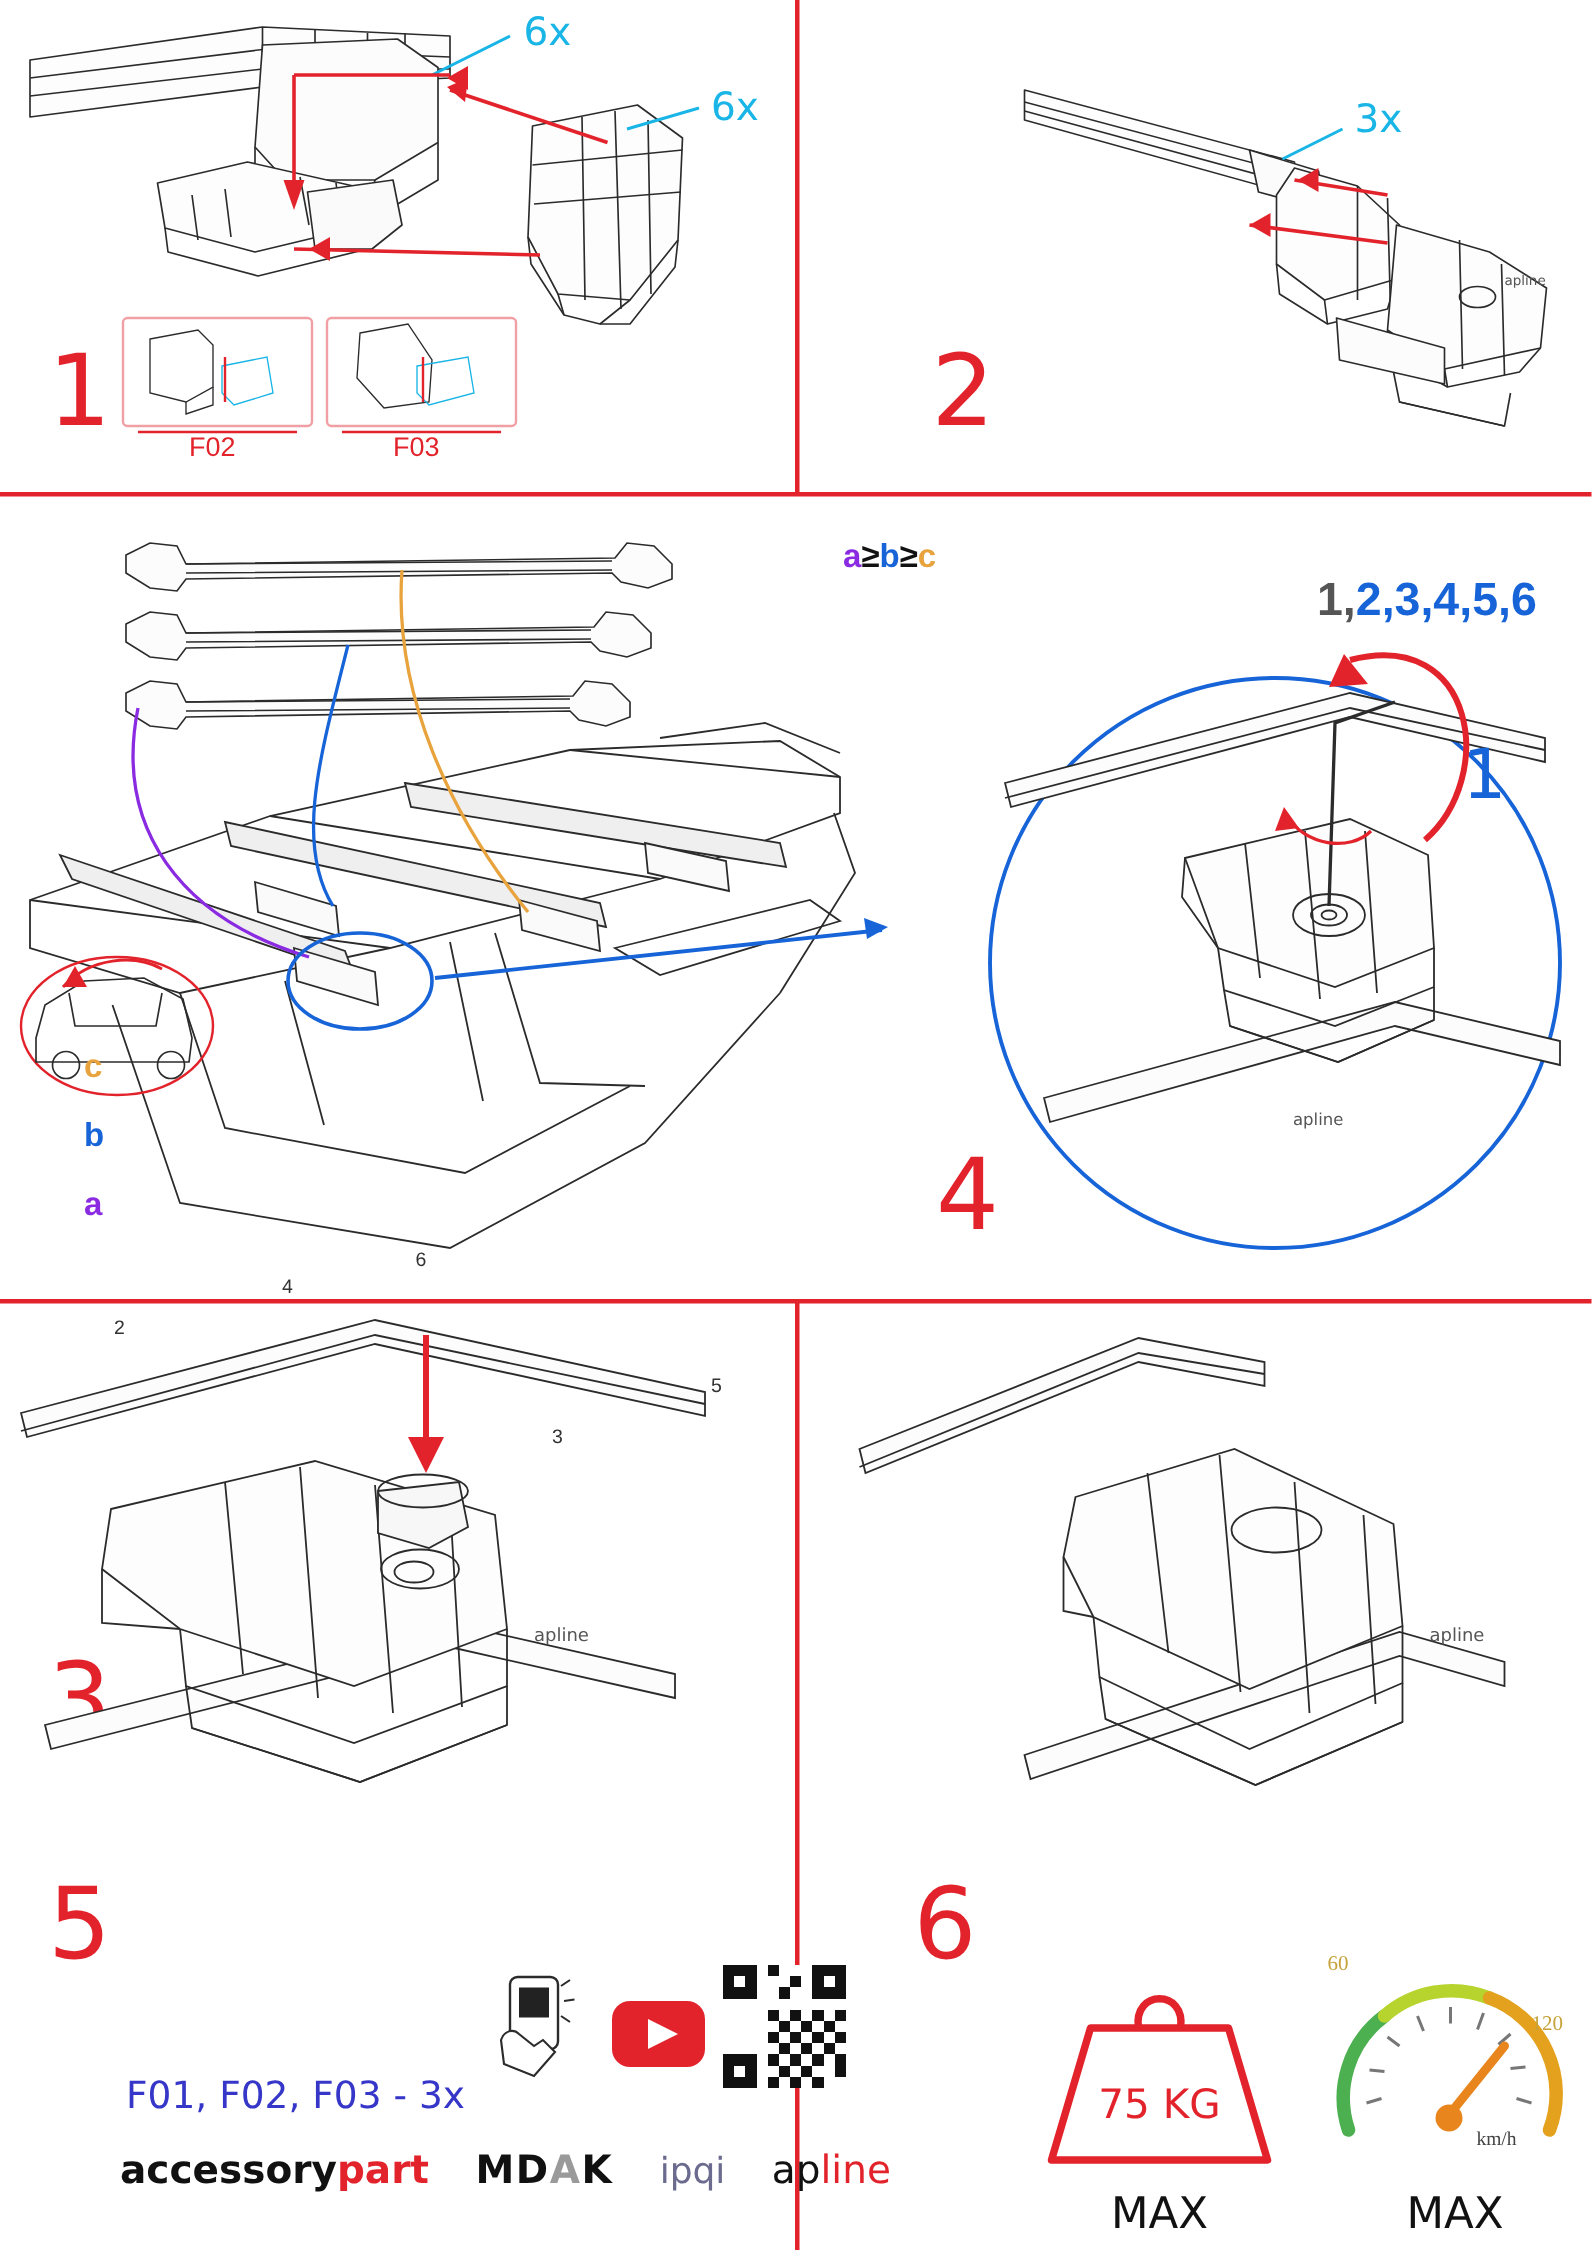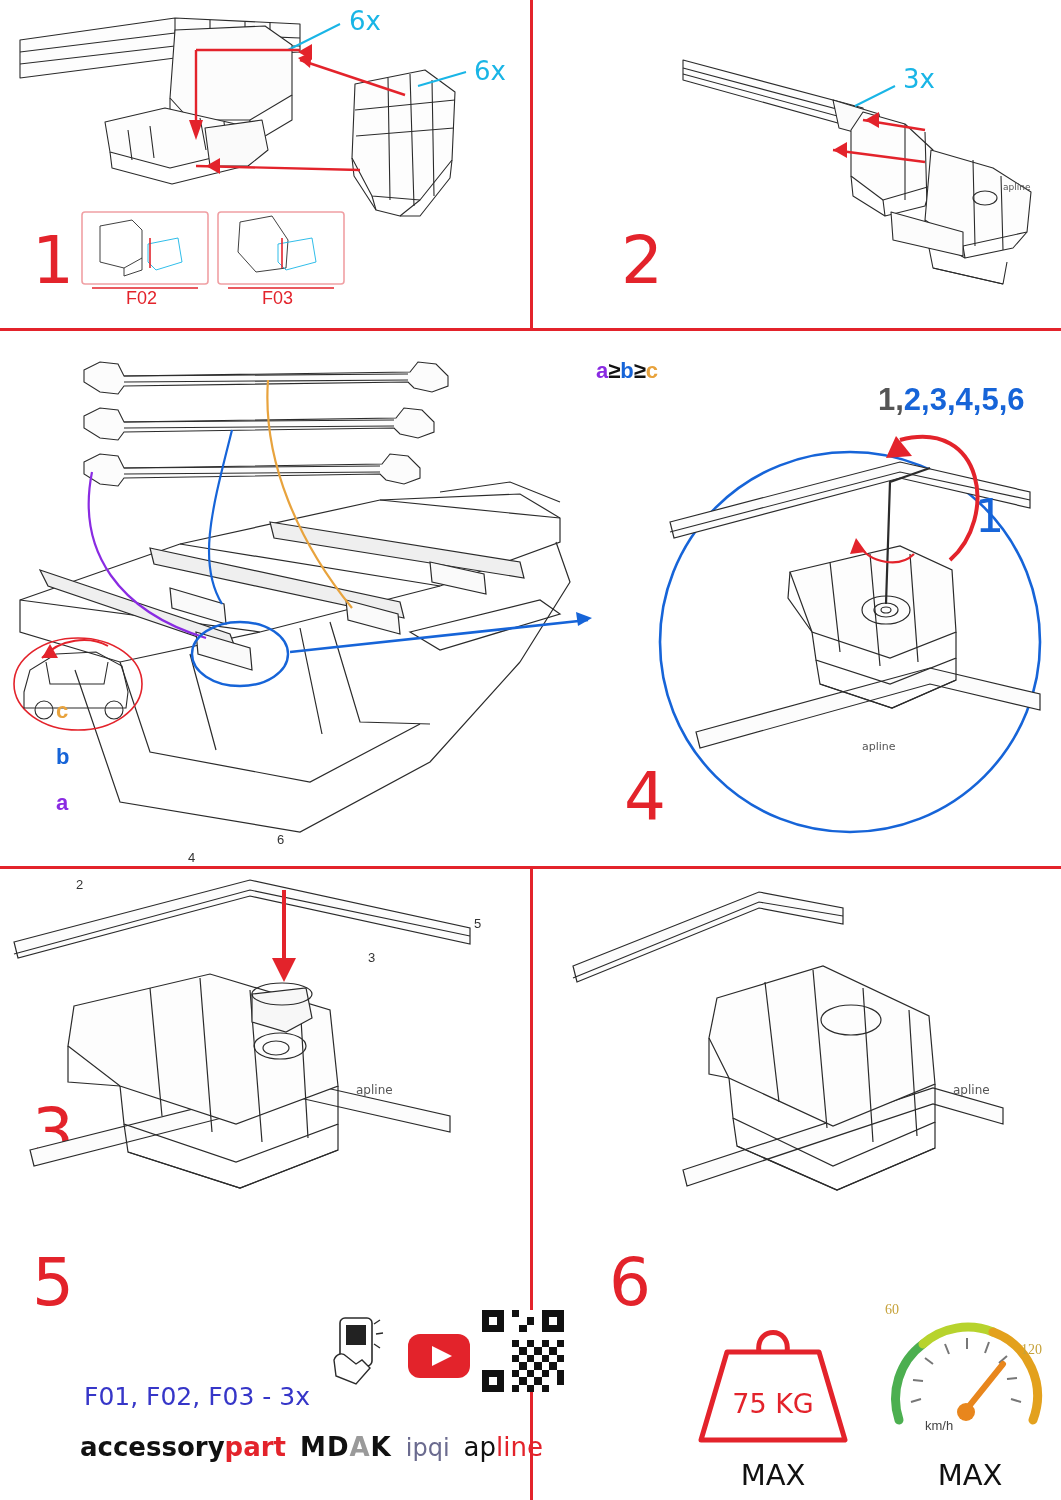--- a/index.html
+++ b/index.html
@@ -5,21 +5,21 @@
   html,body{margin:0;padding:0;background:#fff;}
   body{width:1061px;height:1500px;position:relative;font-family:"Liberation Sans",sans-serif;overflow:hidden;}
   .sheet{position:absolute;inset:0;}
   .hr{position:absolute;left:0;width:1061px;height:3px;background:#e3232b;}
   .vr{position:absolute;width:3px;background:#e3232b;}
   .panel{position:absolute;}
   .stepnum{position:absolute;font-family:"DejaVu Sans",sans-serif;color:#e3232b;font-size:66px;font-weight:400;line-height:1;letter-spacing:-1px;}
   .lbl{position:absolute;font-family:Liberation Sans, sans-serif;}
   svg{display:block;overflow:visible;}
   .cyan{fill:#19b5e6;font-size:26px;font-family:"DejaVu Sans",sans-serif;}
-  .brandrow{position:absolute;display:flex;align-items:center;gap:14px;text-align:center;}
+  .brandrow{position:absolute;display:flex;align-items:center;gap:31px;text-align:center;}
   .ftr-txt{font-family:"DejaVu Sans",sans-serif;}
 </style>
 </head>
 <body>
 
 <div class="sheet">
 
   <div class="hr" style="top:328px"></div>
   <div class="hr" style="top:866px"></div>
 
@@ -197,21 +197,21 @@
     <div class="lbl" style="left:56px;top:458px;color:#8a2be2;font-size:22px;font-weight:bold">a</div>
     <div class="lbl" style="left:240px;top:662px;color:#1664d8;font-size:17px">1</div>
     <div class="lbl" style="left:76px;top:545px;color:#333;font-size:13px">2</div>
     <div class="lbl" style="left:368px;top:618px;color:#333;font-size:13px">3</div>
     <div class="lbl" style="left:188px;top:518px;color:#333;font-size:13px">4</div>
     <div class="lbl" style="left:474px;top:584px;color:#333;font-size:13px">5</div>
     <div class="lbl" style="left:277px;top:500px;color:#333;font-size:13px">6</div>
     <div class="stepnum" style="left:32px;top:768px">3</div>
   </div>
 
-  <div class="lbl" style="left:596px;top:358px;font-size:22px;font-weight:bold">
+  <div class="lbl" style="left:562px;top:358px;font-size:22px;font-weight:bold">
     <span style="color:#8a2be2">a</span><span style="color:#111">≥</span><span style="color:#1664d8">b</span><span style="color:#111">≥</span><span style="color:#e8a33d">c</span>
   </div>
 
   <div class="panel" style="left:600px;top:332px;width:461px;height:534px">
     <svg width="461" height="534" viewBox="0 0 461 534">
       <circle cx="250" cy="310" r="190" fill="none" stroke="#1664d8" stroke-width="2.6"></circle>
       <g fill="none" stroke="#2b2b2b" stroke-width="1.2" clip-path="none">
         <path d="M70 190 L300 130 L430 160 L430 176 L300 146 L74 206 Z" fill="#fcfcfc"></path>
         <path d="M70 200 L300 140 L430 168"></path>
         <path d="M96 400 L330 336 L440 362 L440 378 L330 352 L100 416 Z" fill="#fcfcfc"></path>
@@ -381,17 +381,17 @@
         <path d="M112 30 A68 68 0 0 1 152 118" fill="none" stroke="#e3a11d" stroke-width="9" stroke-linecap="round"></path>
         <g stroke="#777" stroke-width="2">
           <path d="M30 100 L40 97 M32 78 L42 79 M44 56 L52 62 M64 42 L68 52 M86 36 L86 47 M108 40 L104 51 M126 54 L118 61 M136 76 L126 77 M140 100 L130 97"></path>
         </g>
         <path d="M85 108 L122 62" stroke="#e8861d" stroke-width="6" stroke-linecap="round"></path>
         <circle cx="85" cy="110" r="9" fill="#e8861d"></circle>
       </svg>
     </div>
     <div style="position:absolute;left:352px;top:432px;color:#c6a23a;font-size:14px;font-family:Liberation Serif, serif">60</div>
     <div style="position:absolute;left:488px;top:472px;color:#c6a23a;font-size:14px;font-family:Liberation Serif, serif">120</div>
-    <div style="position:absolute;left:392px;top:548px;width:86px;text-align:left;color:#444;font-size:13px;font-family:Liberation Sans, sans-serif">km/h</div>
+    <div style="position:absolute;left:392px;top:548px;width:86px;text-align:right;color:#444;font-size:13px;font-family:Liberation Serif, serif">km/h</div>
     <div style="position:absolute;left:352px;top:588px;width:170px;text-align:center;color:#111;font-size:29px;font-family:'DejaVu Sans',sans-serif">MAX</div>
   </div>
 
 </div>
 
 </body></html>

